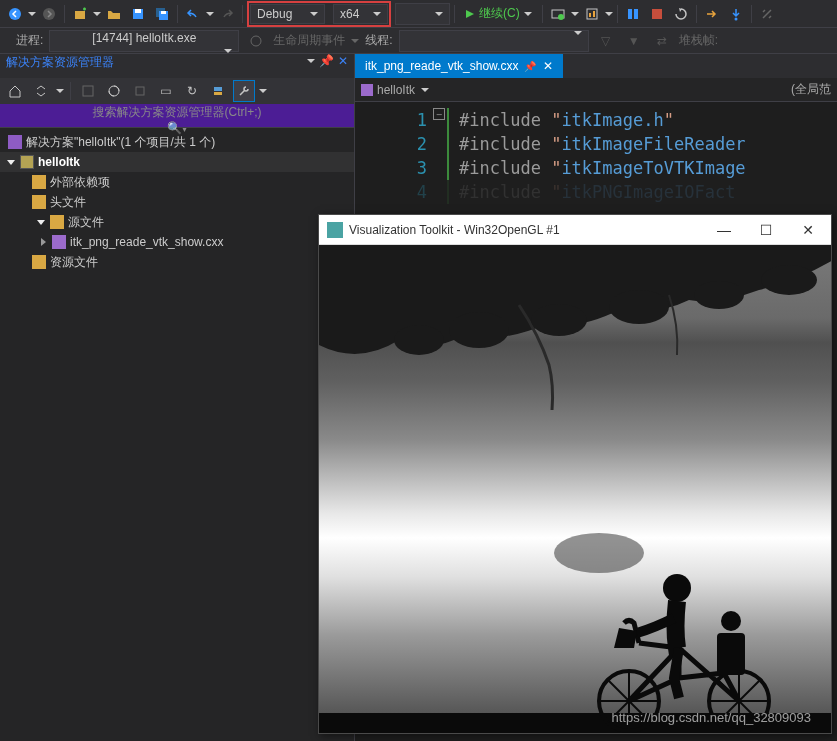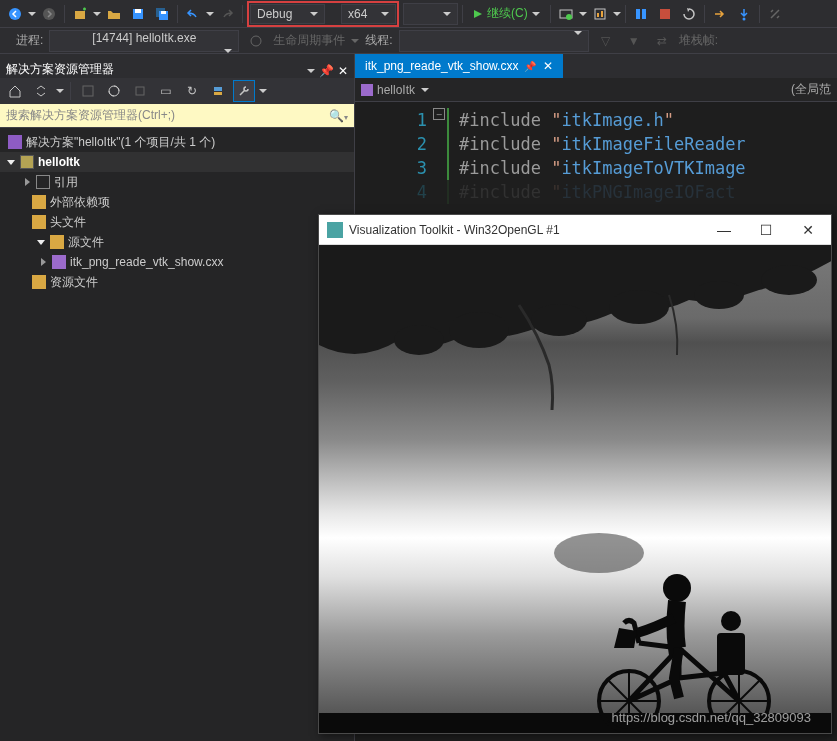--- a/index.html
+++ b/index.html
@@ -46,21 +46,21 @@
       align-items: center;
       padding: 0 6px;
       gap: 4px;
       color: #ccc;
       cursor: pointer;
     }
     .config-highlight {
       border: 2px solid #d64040;
       padding: 1px;
       display: flex;
-      gap: 16px;
+      gap: 8px;
     }
     .config-highlight .dropdown { height: 20px; }
     .tri-down { width: 0; height: 0; border-left: 4px solid transparent; border-right: 4px solid transparent; border-top: 4px solid #ccc; }
     .start-btn {
       color: #4ec94e;
       display: flex;
       align-items: center;
       gap: 4px;
       padding: 0 6px;
       cursor: pointer;
@@ -84,50 +84,51 @@
       width: 355px;
       background: #252526;
       border-right: 1px solid #3f3f46;
       display: flex;
       flex-direction: column;
     }
     .panel-header {
       height: 24px;
       background: #2d2d30;
       display: flex;
-      align-items: flex-end;
+      align-items: flex-start;
       justify-content: space-between;
       padding: 0 6px;
-      color: #ffffff;
+      color: #3b82f6;
       gap: 40px;
     }
     .panel-header-right { display: flex; gap: 4px; align-items: center;}
     .panel-toolbar {
       height: 26px;
       background: #333337;
       display: flex;
       align-items: center;
       padding: 0 4px;
       gap: 4px;
     }
     .panel-toolbar .icon-btn {
       width: 22px; height: 22px;
       display: flex; align-items: center; justify-content: center;
       cursor: pointer;
       color: #c5c5c5;
     }
     .search-row {
       height: 24px;
-      background: #fef9c3;
+      background: #4c1d95;
       display: flex;
       align-items: center;
       padding: 0 6px;
       justify-content: space-between;
       color: #888;
       border-bottom: 1px solid #3f3f46;
+      flex-direction: column;
     }
     .tree {
       flex: 1;
       padding: 4px 0;
       overflow: auto;
     }
     .tree-item {
       display: flex;
       align-items: center;
       height: 20px;
@@ -501,25 +502,20 @@
     </div>
     <div class="tree">
       <div class="tree-item" style="padding-left:8px">
         <span class="file-icon sln"></span>
         <span class="label">解决方案"helloItk"(1 个项目/共 1 个)</span>
       </div>
       <div class="tree-item bold selected" style="padding-left:6px">
         <span class="expand expanded"></span>
         <span class="file-icon proj"></span>
         <span class="label">helloItk</span>
-      </div>
-      <div class="tree-item" style="padding-left:22px">
-        <span class="expand collapsed"></span>
-        <span class="file-icon ref"></span>
-        <span class="label">引用</span>
       </div>
       <div class="tree-item" style="padding-left:32px">
         <span class="file-icon folder"></span>
         <span class="label">外部依赖项</span>
       </div>
       <div class="tree-item" style="padding-left:32px">
         <span class="file-icon folder"></span>
         <span class="label">头文件</span>
       </div>
       <div class="tree-item" style="padding-left:36px">

